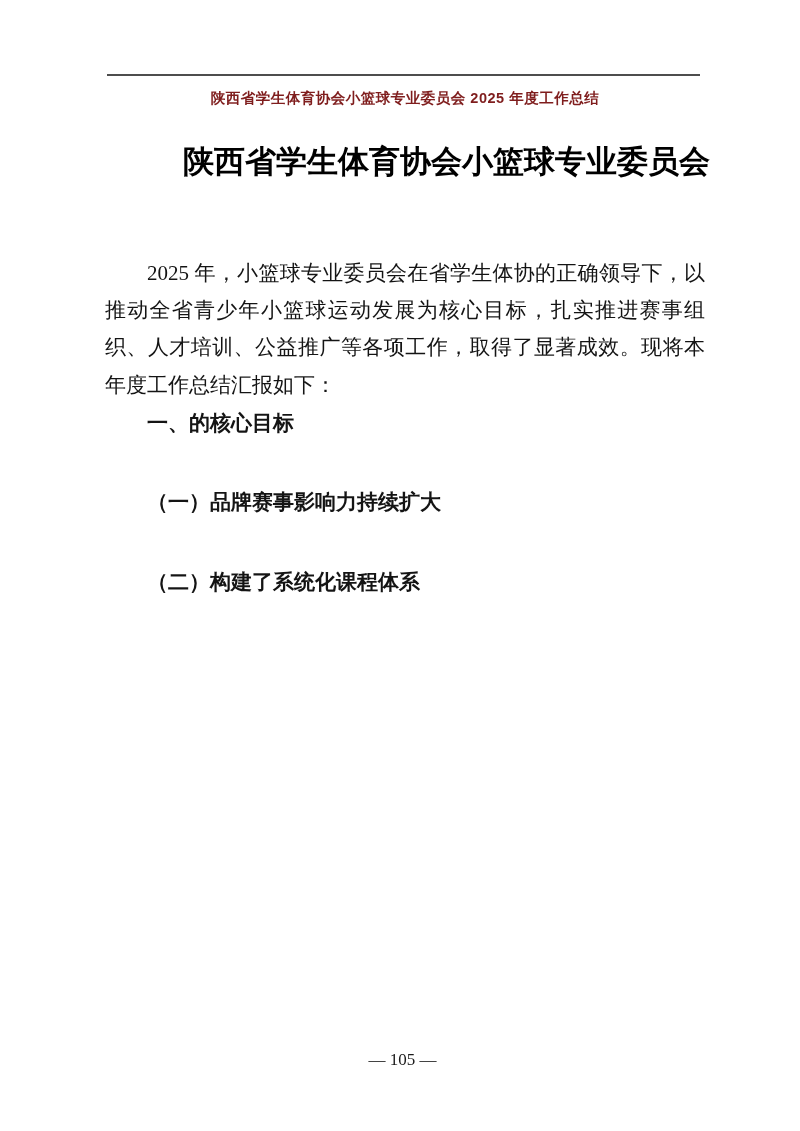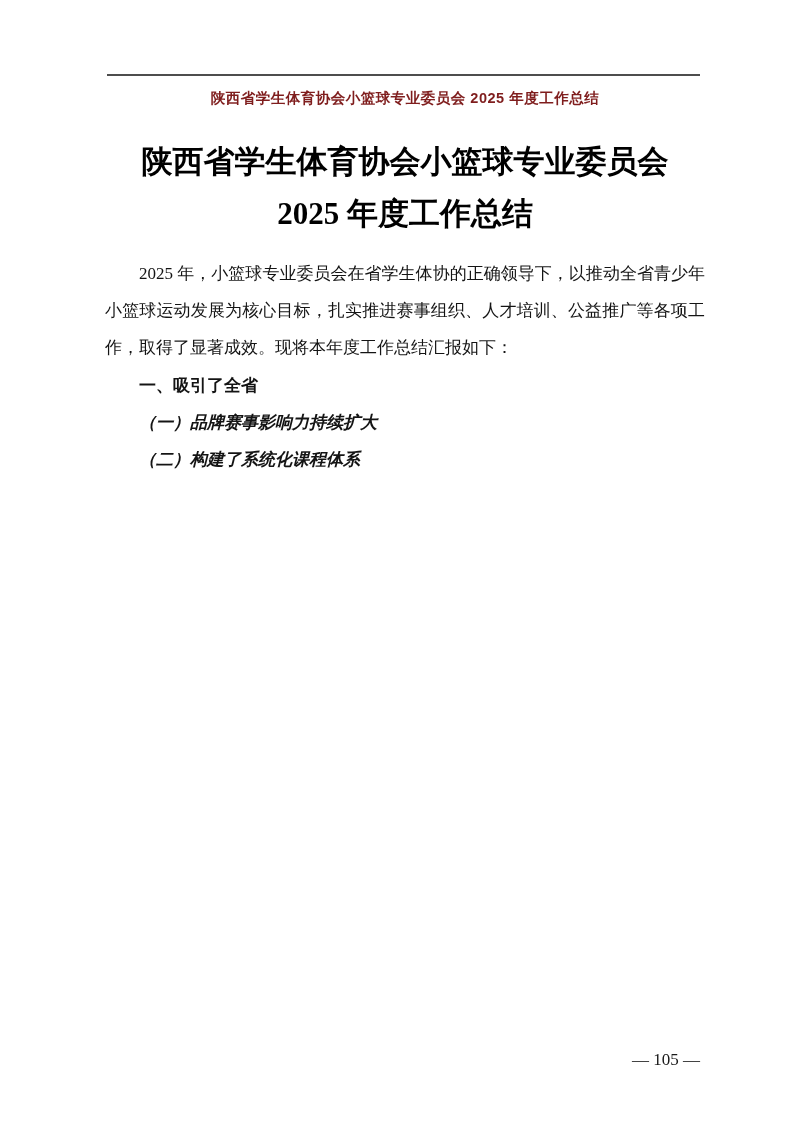--- a/index.html
+++ b/index.html
@@ -47,79 +47,79 @@
     text-align: center;
     font-family: "Liberation Serif", "DejaVu Serif", serif;
     font-weight: bold;
     font-size: 31px;
     line-height: 52px;
     color: #000000;
   }
   .doc-title .title-line {
     display: block;
     white-space: nowrap;
+    text-align: right;
   }
   .doc-body {
     position: absolute;
     top: 255px;
     left: 105px;
     width: 600px;
-    font-size: 17px;
+    font-size: 21px;
     line-height: 37.2px;
     text-align: justify;
     color: #141414;
   }
   .doc-body p {
     margin: 0;
     padding: 0;
     text-indent: 2em;
   }
   .doc-body p.body {
     font-family: "Liberation Serif", "DejaVu Serif", serif;
   }
   .doc-body p.heading1 {
     font-family: "Liberation Sans", "DejaVu Sans", sans-serif;
     font-weight: bold;
   }
   .doc-body p.heading2 {
     font-family: "Liberation Serif", "DejaVu Serif", serif;
     font-weight: bold;
-    font-style: italic;
+    margin-top: 43px;
   }
   .page-footer {
     position: absolute;
     top: 1048px;
     left: 105px;
     width: 595px;
-    text-align: right;
+    text-align: center;
     font-family: "Liberation Serif", "DejaVu Serif", serif;
     font-size: 17px;
     line-height: 24px;
     color: #1a1a1a;
   }
 </style>
 </head>
 <body>
 
 <div class="page">
 
   <div class="running-header">
     <span>陕西省学生体育协会小篮球专业委员会 2025 年度工作总结</span>
   </div>
 
   <div class="header-rule"></div>
 
   <h1 class="doc-title">
     <span class="title-line">陕西省学生体育协会小篮球专业委员会</span>
-    <span class="title-line">2025 年度工作总结</span>
   </h1>
 
   <div class="doc-body">
       <p class="body">2025 年，小篮球专业委员会在省学生体协的正确领导下，以推动全省青少年小篮球运动发展为核心目标，扎实推进赛事组织、人才培训、公益推广等各项工作，取得了显著成效。现将本年度工作总结汇报如下：</p>
-      <p class="heading1">一、吸引了全省</p>
+      <p class="heading1">一、的核心目标</p>
       <p class="heading2">（一）品牌赛事影响力持续扩大</p>
       <p class="heading2">（二）构建了系统化课程体系</p>
     </div>
 
   <div class="page-footer">
     <span>—  105  —</span>
   </div>
 
 </div>
 

